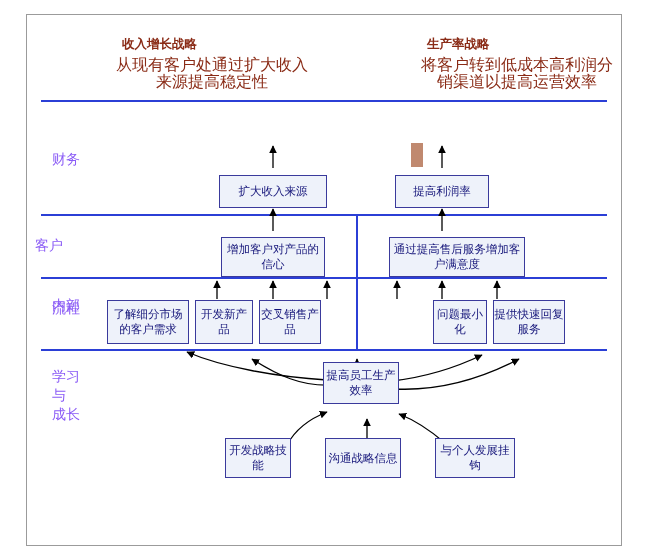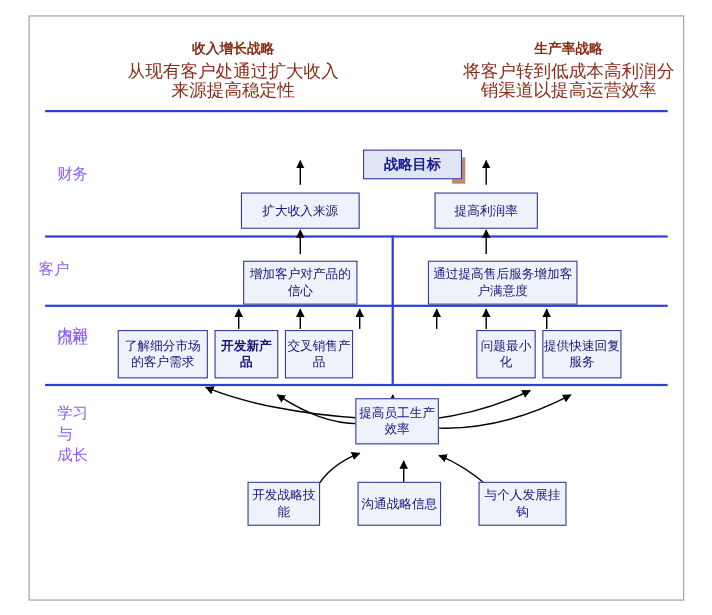--- a/index.html
+++ b/index.html
@@ -1,21 +1,21 @@
 <!DOCTYPE html>
 <html><head>
 <meta charset="utf-8">
 <style>
   html,body{margin:0;padding:0;background:#ffffff;}
   body{font-family:"DejaVu Sans","Liberation Sans",sans-serif;}
   #page{position:relative;width:647px;height:559px;overflow:hidden;background:#fff;}
   #frame{position:absolute;left:26px;top:14px;width:594px;height:530px;border:1px solid #9b9b9b;background:#fff;}
   .hline{position:absolute;height:0;border-top:2px solid #2b3fd6;}
   .vline{position:absolute;width:0;border-left:2px solid #2b3fd6;}
-  .colhead{position:absolute;text-align:center;font-weight:bold;font-size:12.5px;color:#8a2b16;line-height:17px;}
+  .colhead{position:absolute;font-weight:bold;font-size:12.5px;color:#8a2b16;line-height:17px;}
   .colsub{position:absolute;text-align:center;font-size:16px;color:#8a2b16;line-height:17px;}
   .rowlabel{position:absolute;text-align:left;font-size:14px;color:#8b5cf6;line-height:19px;}
   .box{position:absolute;border:1px solid #3a3a9c;background:#eef2fa;box-sizing:border-box;
        display:flex;align-items:center;justify-content:center;text-align:center;
        font-size:11.5px;color:#15157a;line-height:15px;padding:2px 0;}
   .goalbox{position:absolute;border:1px solid #3a3a9c;background:#dfe6f5;box-sizing:border-box;
        display:flex;align-items:center;justify-content:center;text-align:center;
        font-size:13px;font-weight:bold;color:#1a1a8c;}
   .goalshadow{position:absolute;background:#c0896f;}
   svg.arrows{position:absolute;left:0;top:0;width:594px;height:530px;overflow:visible;}
@@ -74,30 +74,29 @@
         <path d="M365,366 C400,362 430,352 455,340"></path>
         <path d="M368,374 C410,376 450,366 492,344"></path>
 
         <path d="M260,430 C268,415 282,404 300,397"></path>
         <path d="M340,425 L340,404"></path>
         <path d="M418,428 C404,416 390,406 372,399"></path>
       </g>
     </svg>
 
     <div class="goalshadow" style="left:384px;top:128px;width:12px;height:24px;"></div>
-    <div class="goalbox" style="left:303px;top:121px;width:90px;height:27px;">战略目标</div>
 
     <div class="box" style="left:192px;top:160px;width:108px;height:33px;">扩大收入来源</div>
     <div class="box" style="left:368px;top:160px;width:94px;height:33px;">提高利润率</div>
 
     <div class="box" style="left:362px;top:222px;width:136px;height:40px;">通过提高售后服务增加客户满意度</div>
     <div class="box" style="left:194px;top:222px;width:104px;height:40px;">增加客户对产品的信心</div>
 
     <div class="box" style="left:80px;top:285px;width:82px;height:44px;">了解细分市场的客户需求</div>
-    <div class="box" style="left:168px;top:285px;width:58px;height:44px;font-weight:bold;">开发新产品</div>
+    <div class="box" style="left:168px;top:285px;width:58px;height:44px;">开发新产品</div>
     <div class="box" style="left:232px;top:285px;width:62px;height:44px;">交叉销售产品</div>
     <div class="box" style="left:406px;top:285px;width:54px;height:44px;">问题最小化</div>
     <div class="box" style="left:466px;top:285px;width:72px;height:44px;">提供快速回复服务</div>
 
     <div class="box" style="left:296px;top:347px;width:76px;height:42px;">提高员工生产效率</div>
     <div class="box" style="left:198px;top:423px;width:66px;height:40px;">开发战略技能</div>
     <div class="box" style="left:298px;top:423px;width:76px;height:40px;">沟通战略信息</div>
     <div class="box" style="left:408px;top:423px;width:80px;height:40px;text-align:center;">与个人发展挂钩</div>
 
   </div>

